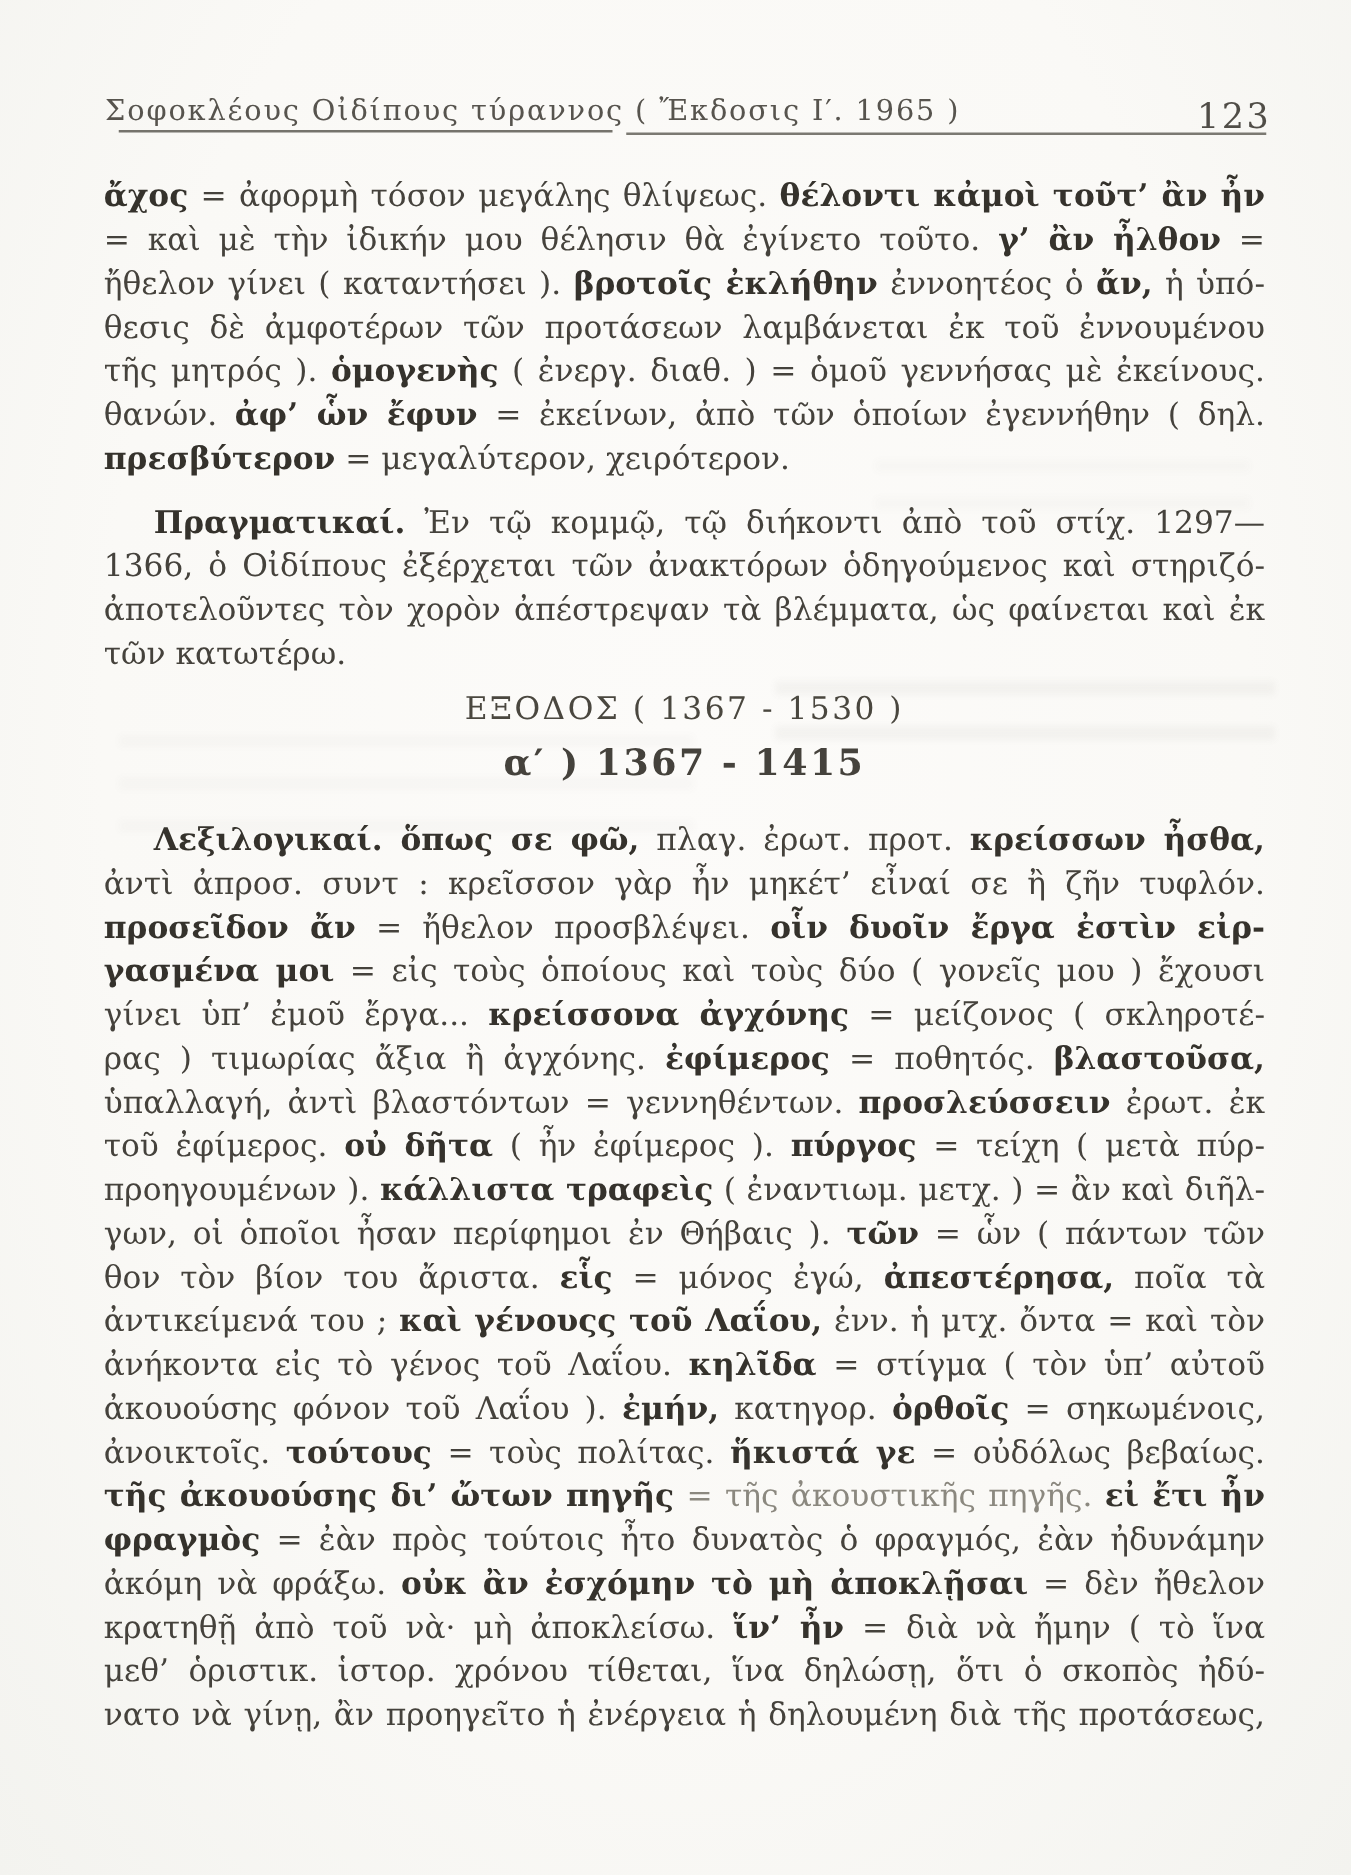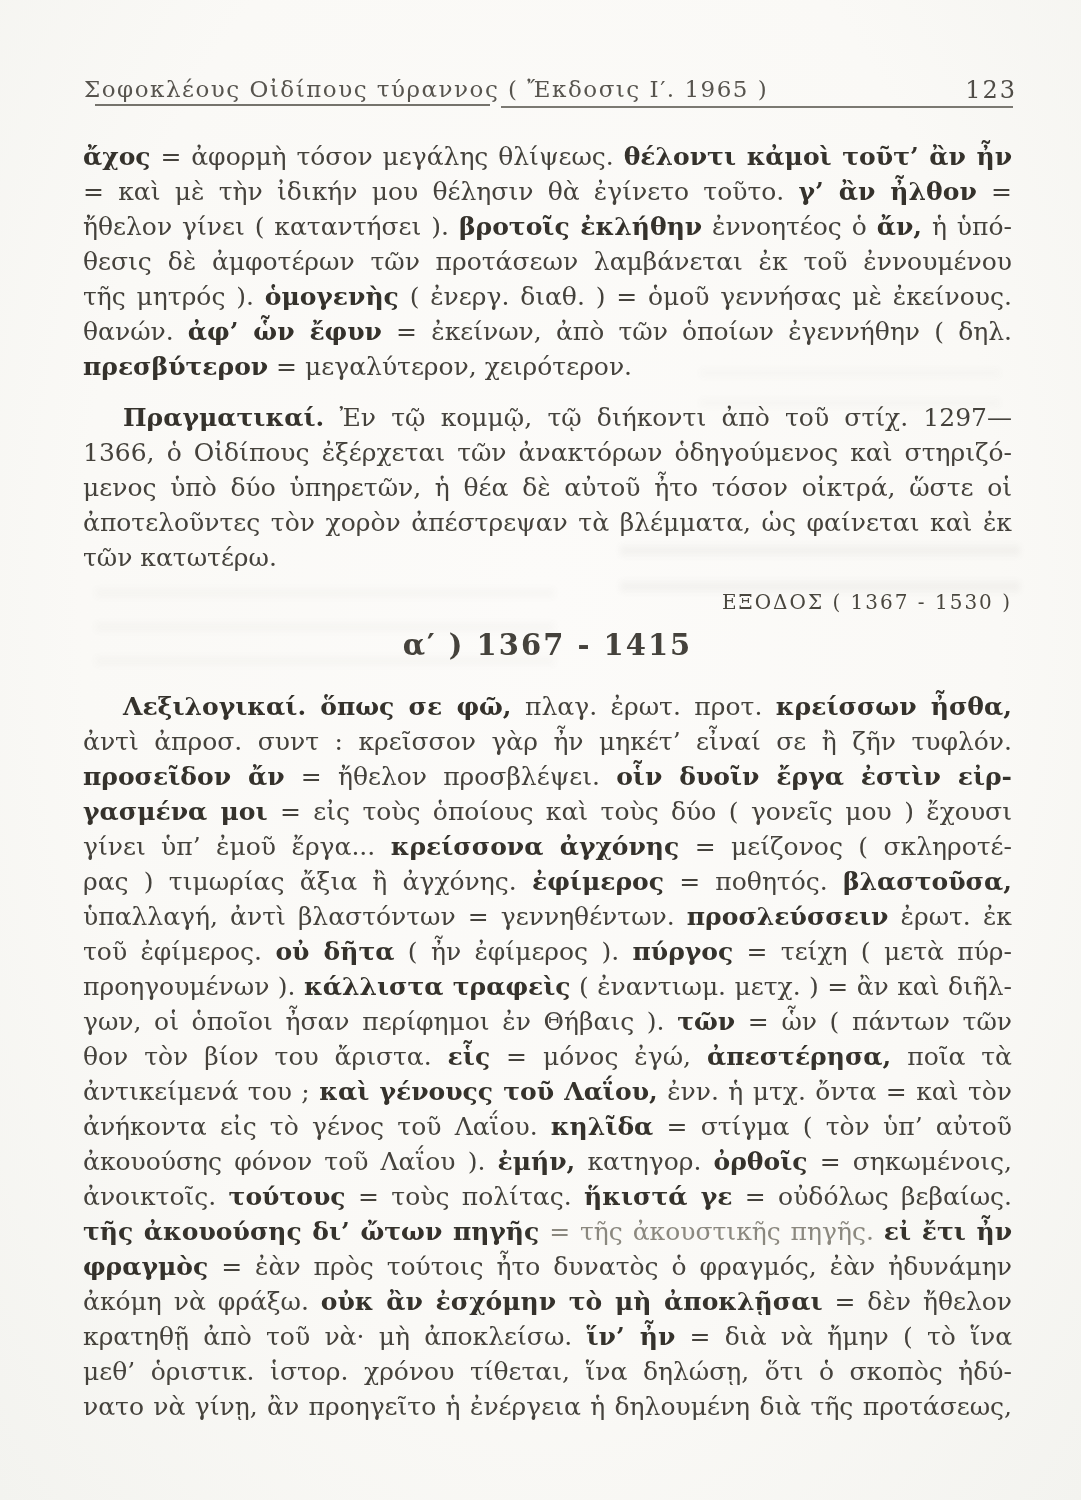--- a/index.html
+++ b/index.html
@@ -16,21 +16,21 @@
       radial-gradient(ellipse at 50% 40%, #fcfbf9 0%, #faf9f6 60%, #f3f3ef 100%);
   }
   
   .hdr {
     position:absolute; top:76px; left:84px; right:64px;
     display:flex; justify-content:space-between; align-items:flex-start;
     color:#57544e;
     font-size:23px; letter-spacing:1.5px;
     white-space:nowrap;
   }
-  .hdr .pgnum { font-size:24px; letter-spacing:2px; color:#504d47; }
+  .hdr .pgnum { font-size:28px; letter-spacing:2px; color:#504d47; }
   
   .rule { position:absolute; top:103px; left:95px; right:68px; height:6px; }
   .rule .seg { position:absolute; height:2px; background:#75736c; }
   .rule .seg.left  { left:0;  width:43%; top:1px; }
   .rule .seg.right { left:44.2%; right:0; top:3px; background:#7b7972; height:2px; }
   
   .body-col {
     position:absolute; top:139px; left:83px; width:929px;
     color:#45423c;
     font-size:25px;
@@ -41,21 +41,21 @@
     text-align:justify; text-align-last:justify;
     white-space:normal; overflow:visible;
   }
   .line.end { text-align-last:left; }
   .line.indent { text-indent:40px; }
   .line span.b { font-weight:700; color:#35322c; }
   .line span.f { color:#8b887f; }
   section[data-name="commentary-section-grammar"] .para + .para { margin-top:16px; }
   .h-exodos {
     margin:11px 0 0 0; height:32px; line-height:32px;
-    text-align:right; font-weight:400; font-size:20px;
+    text-align:center; font-weight:400; font-size:25px;
     letter-spacing:2px; color:#4a473f;
   }
   .h-section {
     margin:9px 0 0 0; height:36px; line-height:36px;
     text-align:center; font-weight:700; font-size:29px;
     letter-spacing:2px; color:#45423c;
   }
   section[data-name="commentary-section-lexical"] { margin-top:26px; }
   
   .ghost { position:absolute; pointer-events:none; filter:blur(3px); }
@@ -97,21 +97,20 @@
           <div class="line" data-name="text-line"><span data-name="gloss-text">= καὶ μὲ τὴν ἰδικήν μου θέλησιν θὰ ἐγίνετο τοῦτο. </span><span class="b" data-name="lemma-bold-text">γ’ ἂν ἦλθον</span><span data-name="gloss-text"> =</span></div>
           <div class="line" data-name="text-line"><span data-name="gloss-text">ἤθελον γίνει ( καταντήσει ). </span><span class="b" data-name="lemma-bold-text">βροτοῖς ἐκλήθην</span><span data-name="gloss-text">  ἐννοητέος ὁ </span><span class="b" data-name="lemma-bold-text">ἄν,</span><span data-name="gloss-text"> ἡ ὑπό-</span></div>
           <div class="line" data-name="text-line"><span data-name="gloss-text">θεσις δὲ ἀμφοτέρων τῶν προτάσεων λαμβάνεται ἐκ τοῦ ἐννουμένου</span></div>
           <div class="line" data-name="text-line"><span data-name="gloss-text">τῆς μητρός ). </span><span class="b" data-name="lemma-bold-text">ὁμογενὴς</span><span data-name="gloss-text"> ( ἐνεργ. διαθ. ) = ὁμοῦ γεννήσας  μὲ ἐκείνους.</span></div>
           <div class="line" data-name="text-line"><span data-name="gloss-text">θανών. </span><span class="b" data-name="lemma-bold-text">ἀφ’  ὧν ἔφυν</span><span data-name="gloss-text"> = ἐκείνων, ἀπὸ τῶν ὁποίων ἐγεννήθην ( δηλ.</span></div>
           <div class="line end" data-name="text-line"><span class="b" data-name="lemma-bold-text">πρεσβύτερον</span><span data-name="gloss-text"> = μεγαλύτερον,  χειρότερον.</span></div>
         </div>
         <div class="para" data-name="paragraph">
           <div class="line indent" data-name="text-line"><span class="b" data-name="lemma-bold-text">Πραγματικαί.</span><span data-name="gloss-text"> Ἐν τῷ κομμῷ, τῷ διήκοντι ἀπὸ τοῦ στίχ. 1297—</span></div>
           <div class="line" data-name="text-line"><span data-name="gloss-text">1366, ὁ Οἰδίπους ἐξέρχεται τῶν ἀνακτόρων ὁδηγούμενος καὶ στηριζό-</span></div>
-          <div class="line" data-name="text-line"><span data-name="gloss-text">μενος ὑπὸ δύο ὑπηρετῶν, ἡ θέα δὲ αὐτοῦ ἦτο τόσον οἰκτρά, ὥστε οἱ</span></div>
           <div class="line" data-name="text-line"><span data-name="gloss-text">ἀποτελοῦντες τὸν χορὸν ἀπέστρεψαν τὰ βλέμματα, ὡς φαίνεται καὶ ἐκ</span></div>
           <div class="line end" data-name="text-line"><span data-name="gloss-text">τῶν κατωτέρω.</span></div>
         </div>
       </section>
     <h2 class="h-exodos" data-name="exodos-heading">ΕΞΟΔΟΣ ( 1367 - 1530 )</h2>
     <h3 class="h-section" data-name="subsection-heading">α′ ) 1367 - 1415</h3>
     <section data-name="commentary-section-lexical">
         <div class="para" data-name="paragraph">
           <div class="line indent" data-name="text-line"><span class="b" data-name="lemma-bold-text">Λεξιλογικαί. </span><span class="b" data-name="lemma-bold-text">ὅπως σε φῶ,</span><span data-name="gloss-text"> πλαγ. ἐρωτ. προτ. </span><span class="b" data-name="lemma-bold-text">κρείσσων ἦσθα,</span></div>
           <div class="line" data-name="text-line"><span data-name="gloss-text">ἀντὶ ἀπροσ. συντ : κρεῖσσον γὰρ ἦν μηκέτ’ εἶναί  σε ἢ ζῆν τυφλόν.</span></div>

